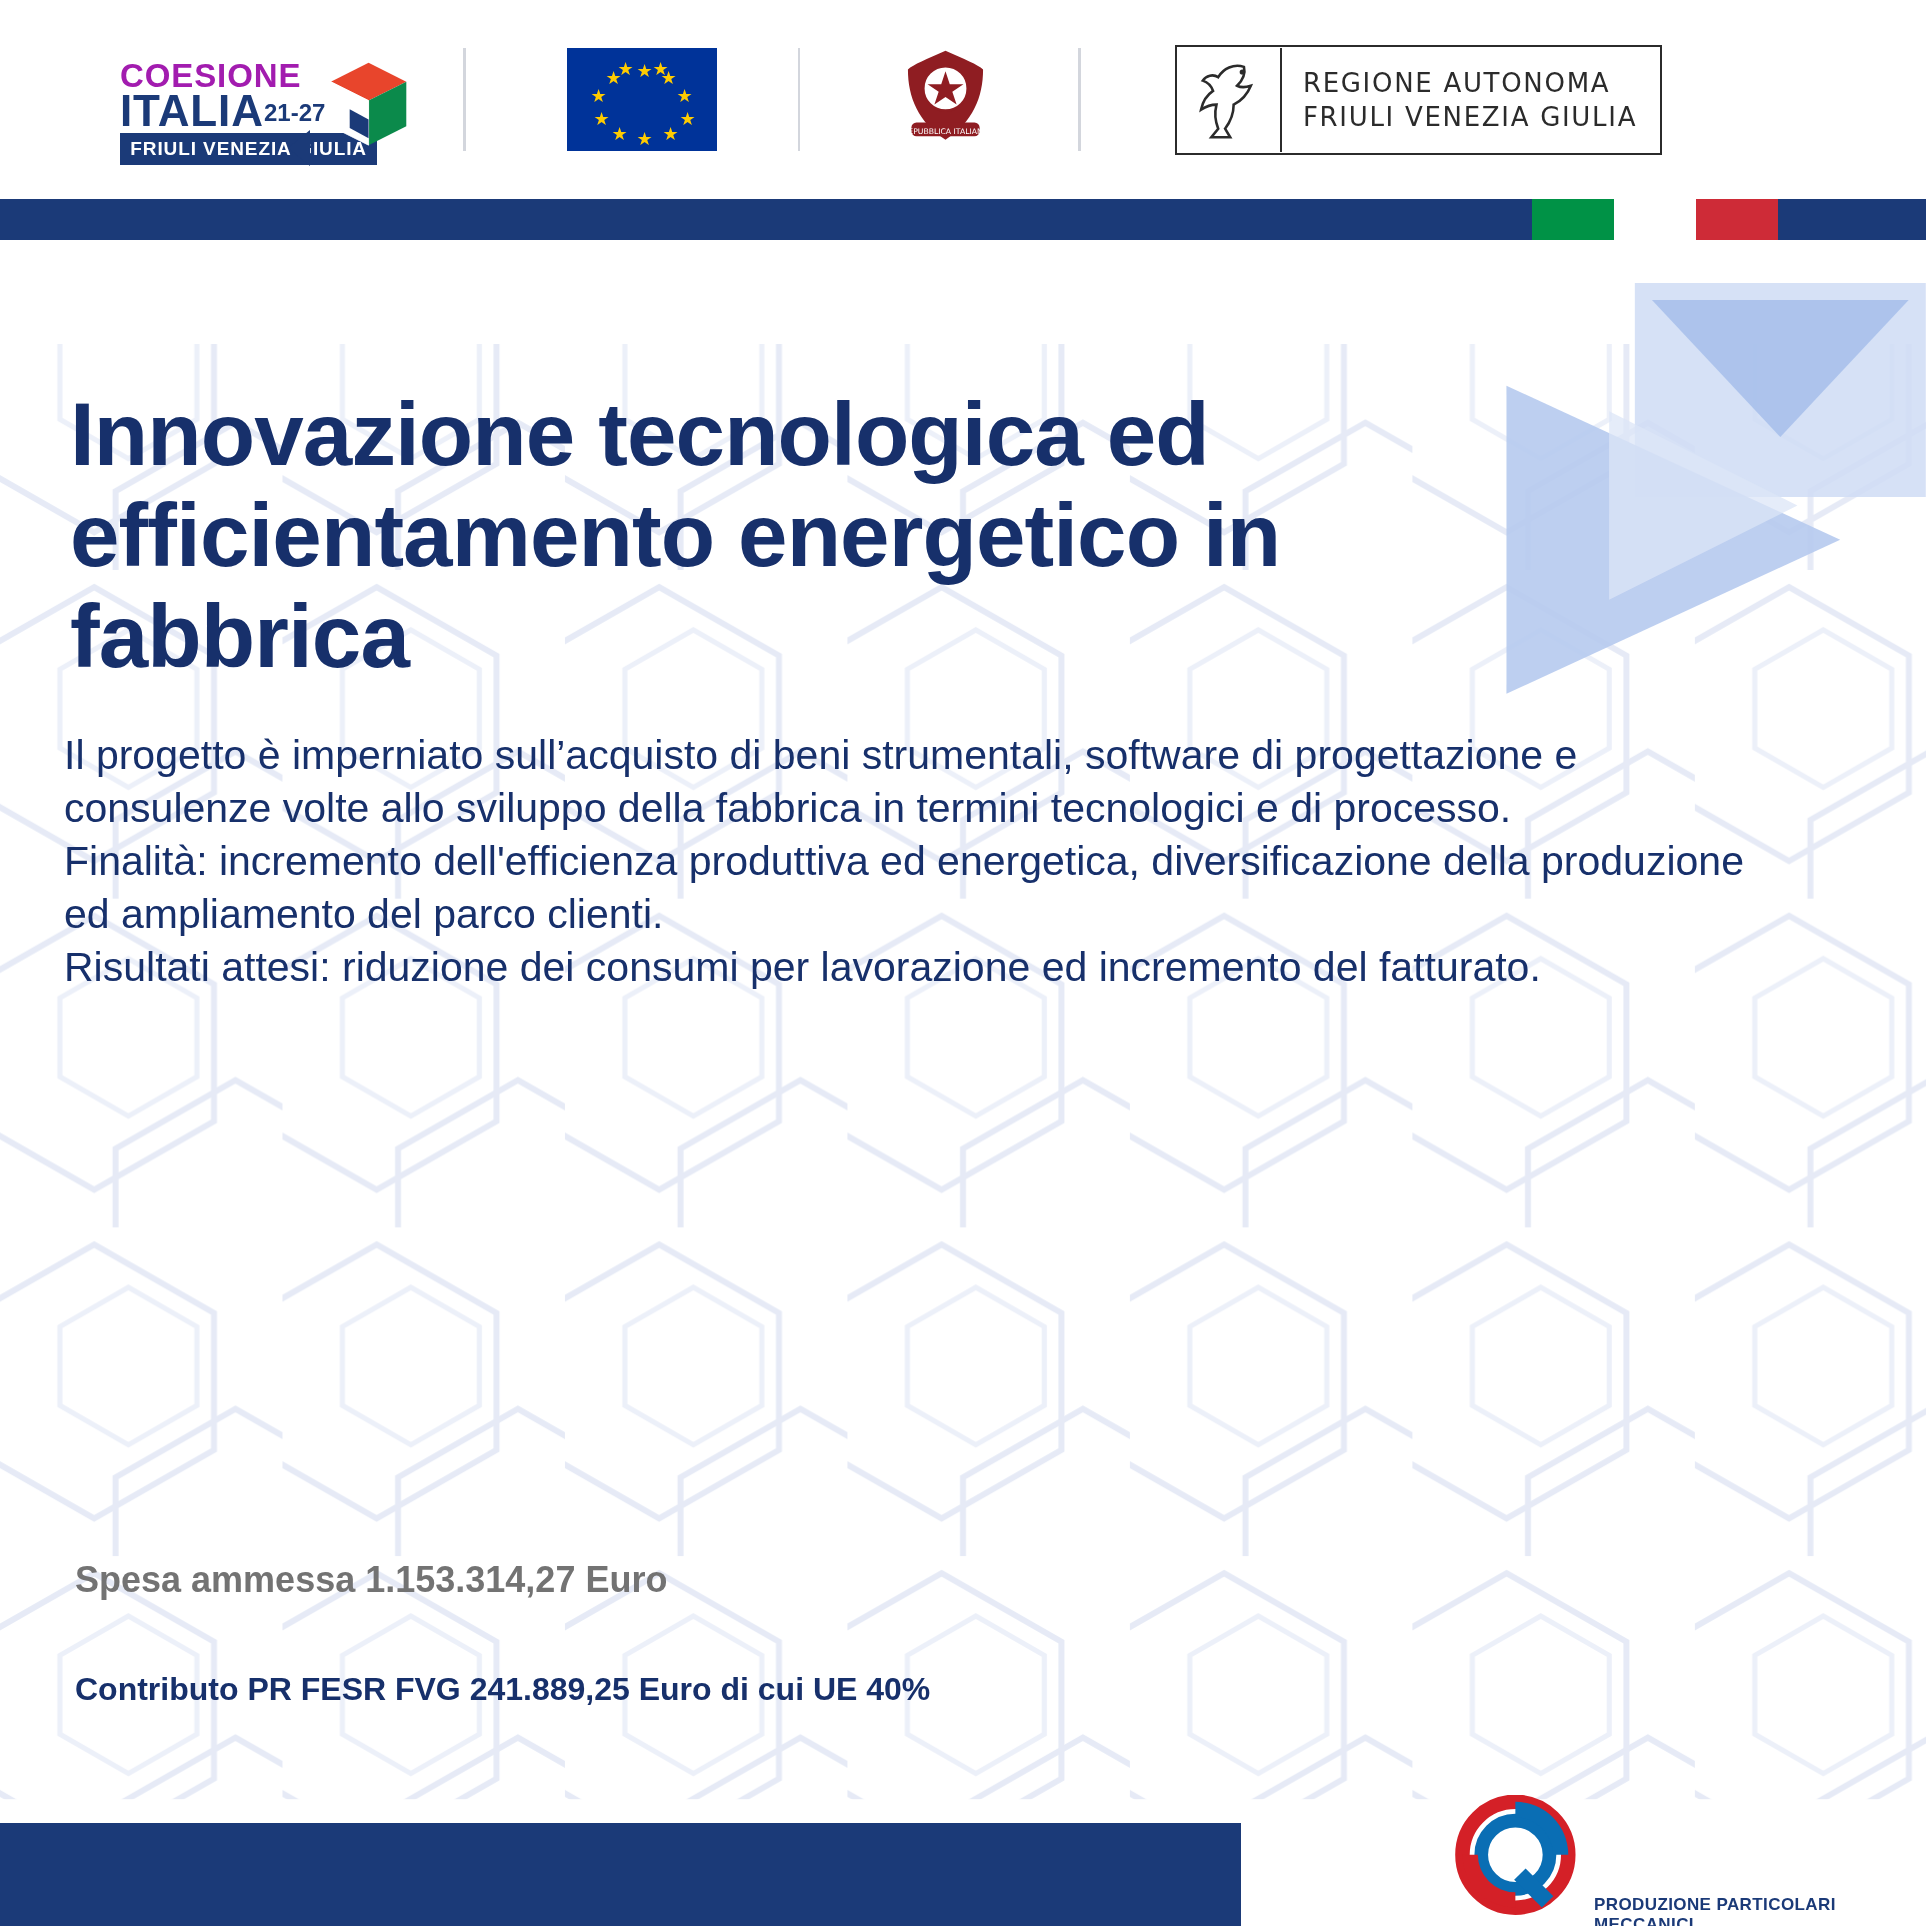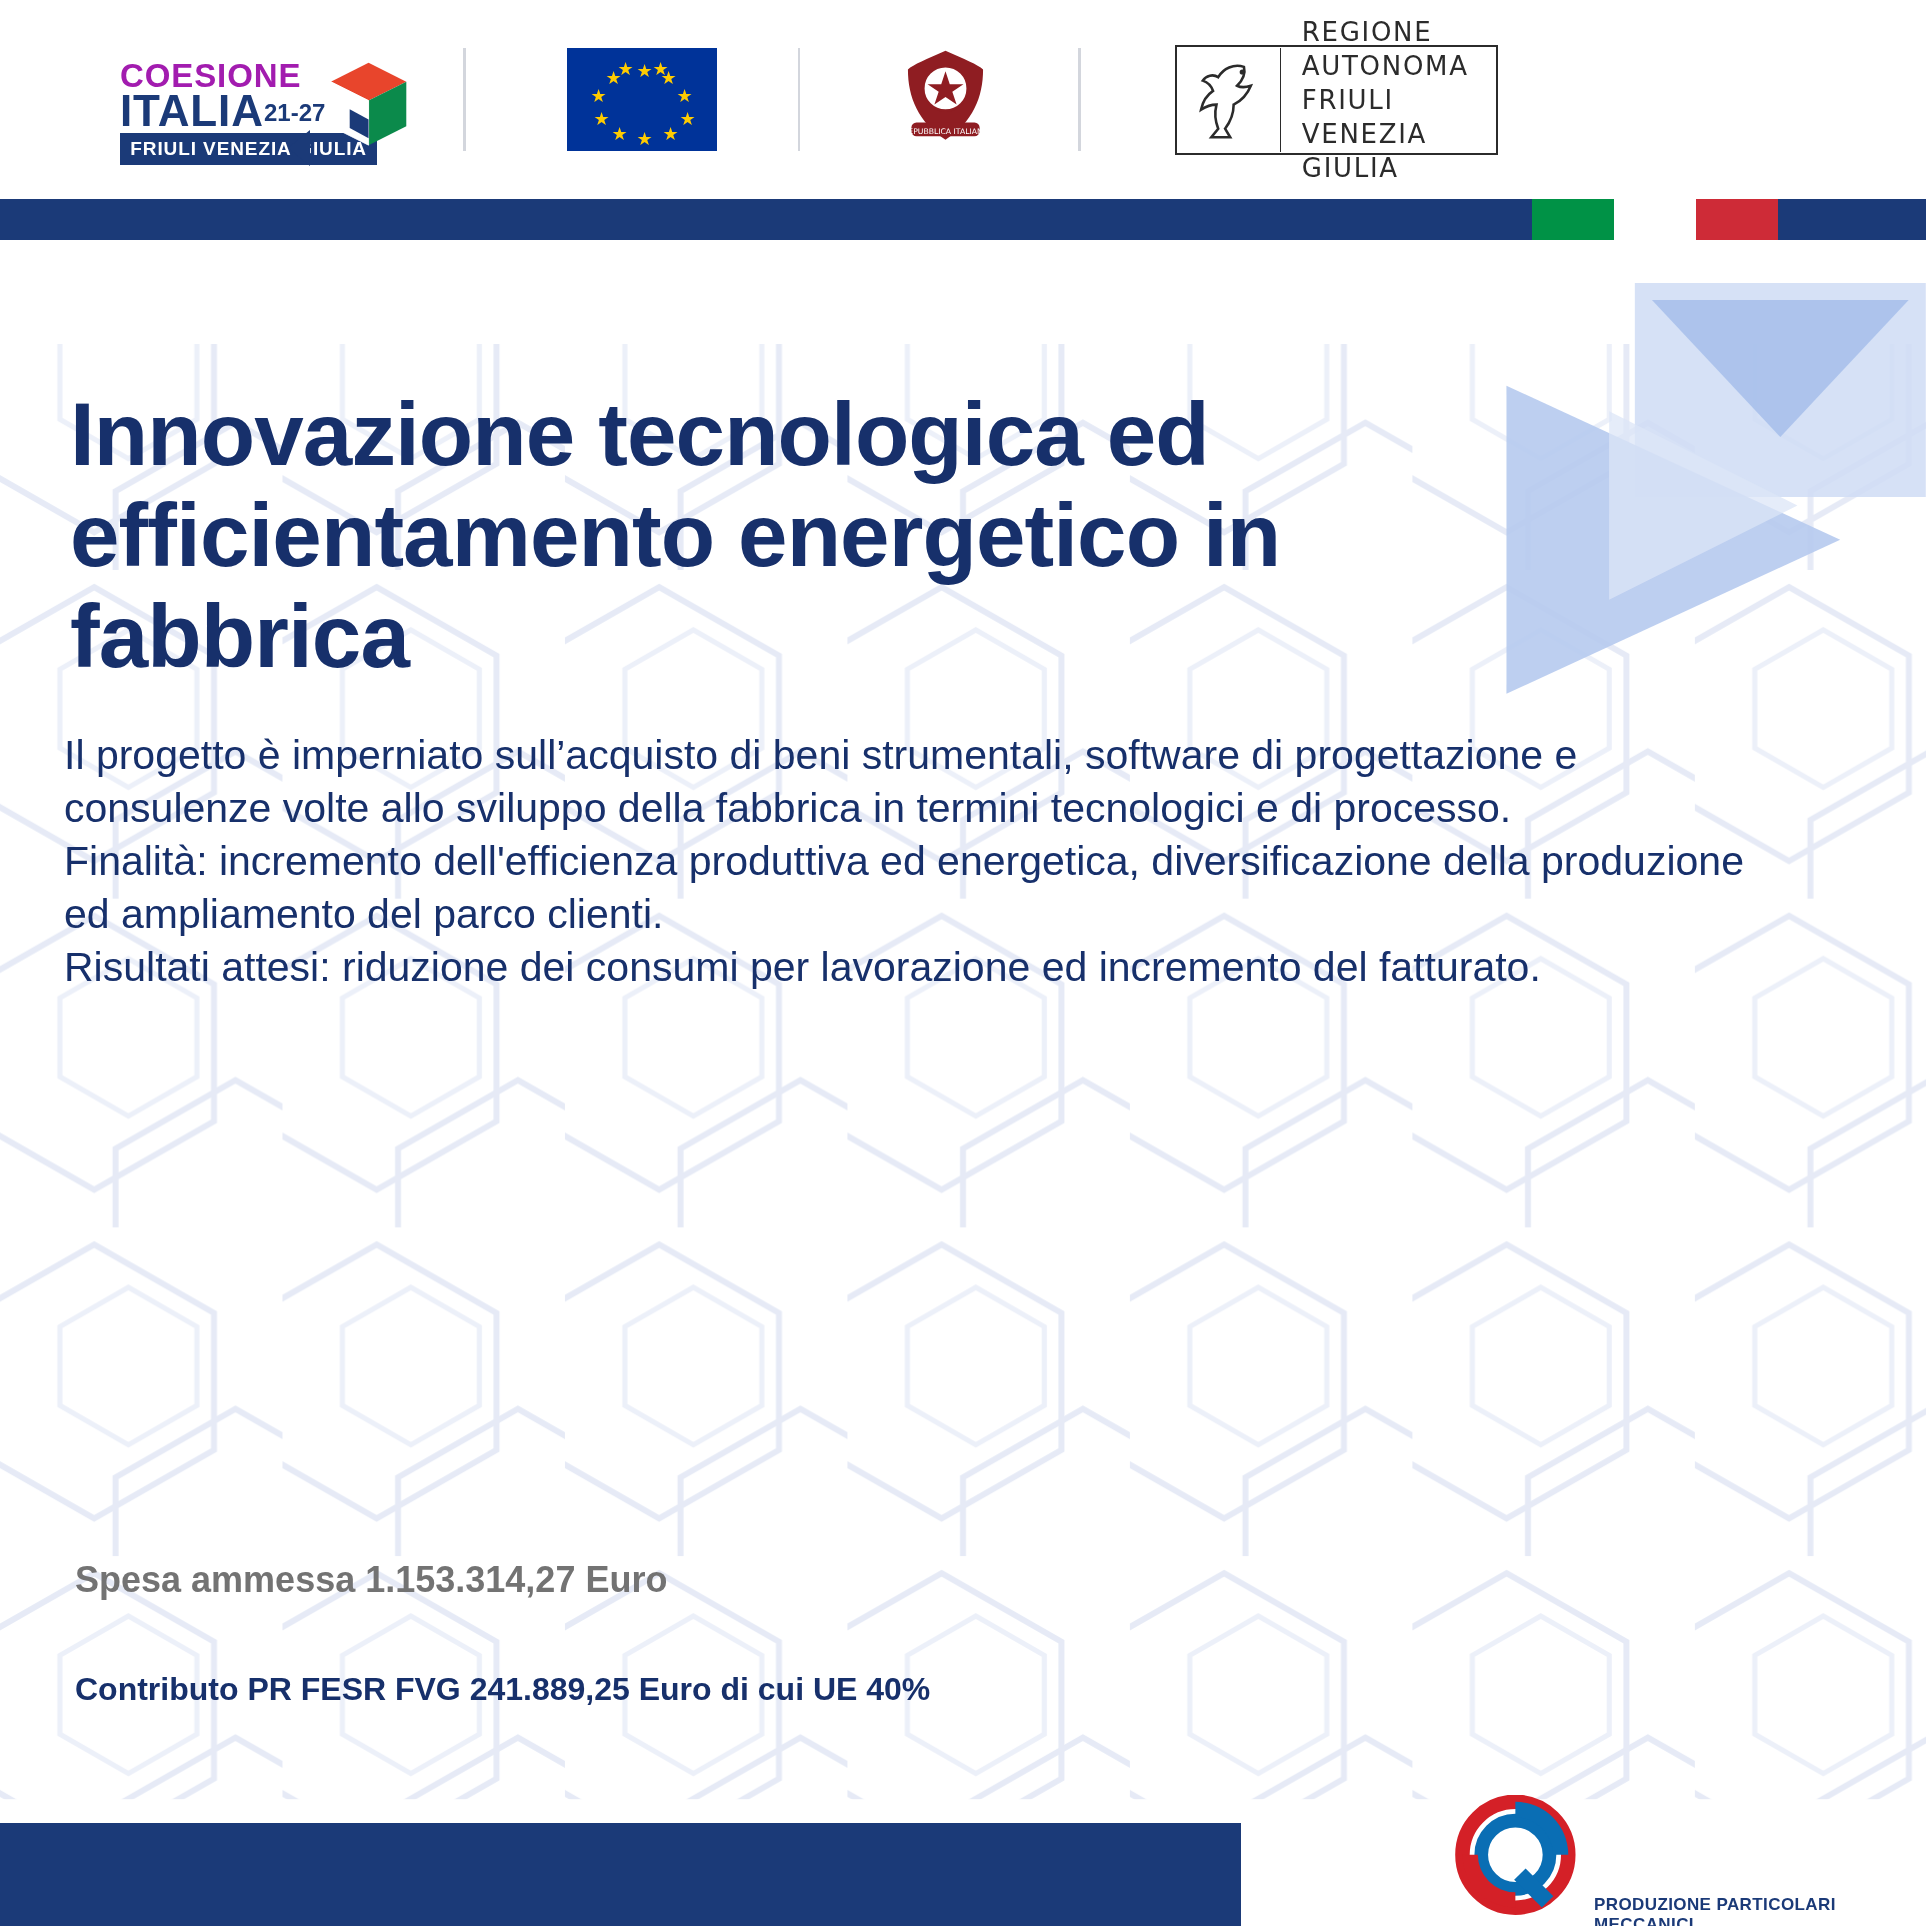--- a/index.html
+++ b/index.html
@@ -64,21 +64,21 @@
     line-height:36px;
   }
 
   
   .rep-block{margin-left:94px;width:103px;height:111px;position:relative;}
 
   
   .regione-block{
     margin-left:94px;
     border:2.6px solid #2b2b2b;
-    width:323px;height:110px;
+    width:487px;height:110px;
     display:flex;align-items:center;
     box-sizing:border-box;
   }
   .regione-eagle{width:103px;height:103px;position:relative;flex:0 0 103px;}
   .regione-sep{width:2.6px;height:104px;background:#2b2b2b;}
   .regione-text{
     margin-left:20.5px;color:#2b2b2b;font-size:26px;line-height:34px;
     letter-spacing:1.7px;font-family:"DejaVu Sans", sans-serif;
   }
 

